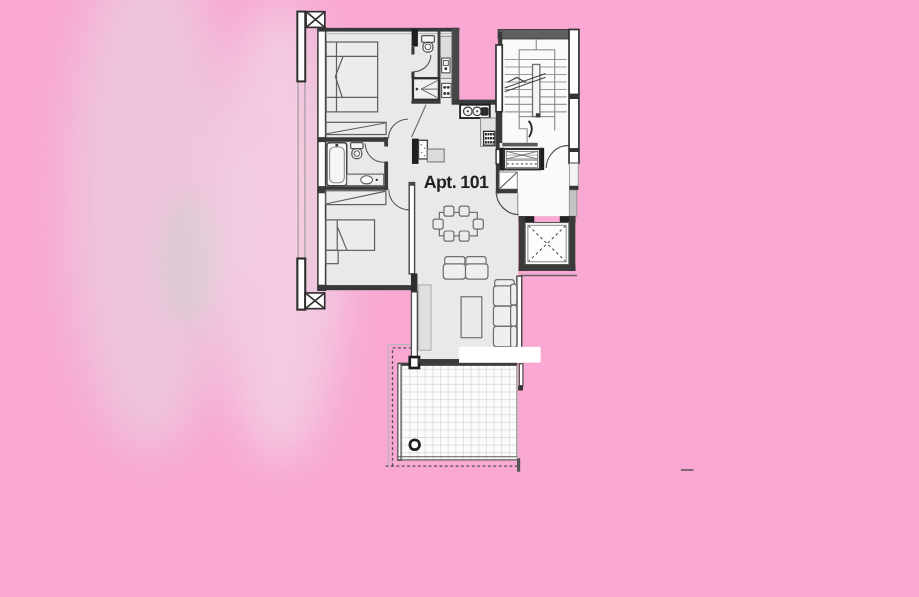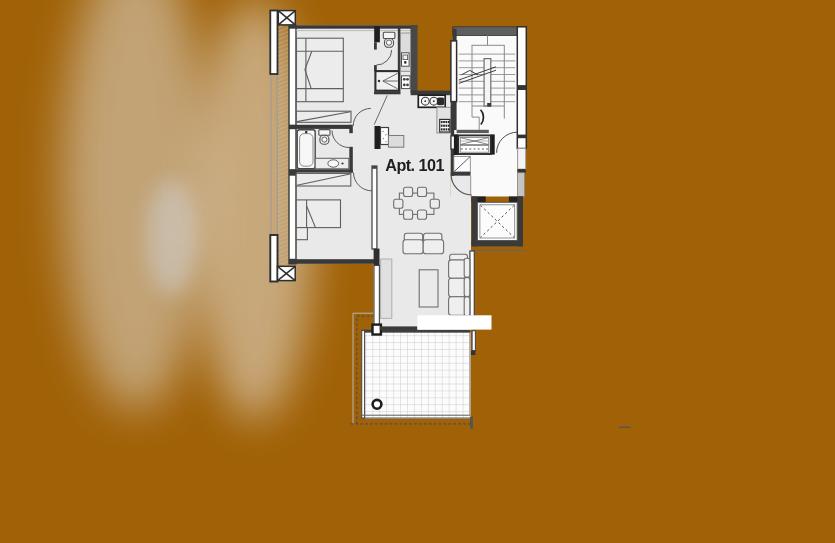--- a/index.html
+++ b/index.html
@@ -1,16 +1,16 @@
 <!DOCTYPE html>
 <html><head>
 <meta charset="utf-8">
 <style>
   html,body{margin:0;padding:0;background:#ffffff;}
-  #page{position:relative;width:835px;height:543px;background:#a16207;overflow:hidden;
+  #page{position:relative;width:835px;height:543px;background:#f9a8d4;overflow:hidden;
         font-family:"Liberation Sans", sans-serif;}
   .soft{position:absolute;border-radius:50%;}
   svg{position:absolute;left:0;top:0;filter:blur(0.32px);}
 </style>
 </head>
 <body>
 <div id="page">
 
   <div class="soft" style="left:62px;top:-50px;width:148px;height:460px;background:rgba(227,227,227,0.5);filter:blur(22px);"></div>
 

